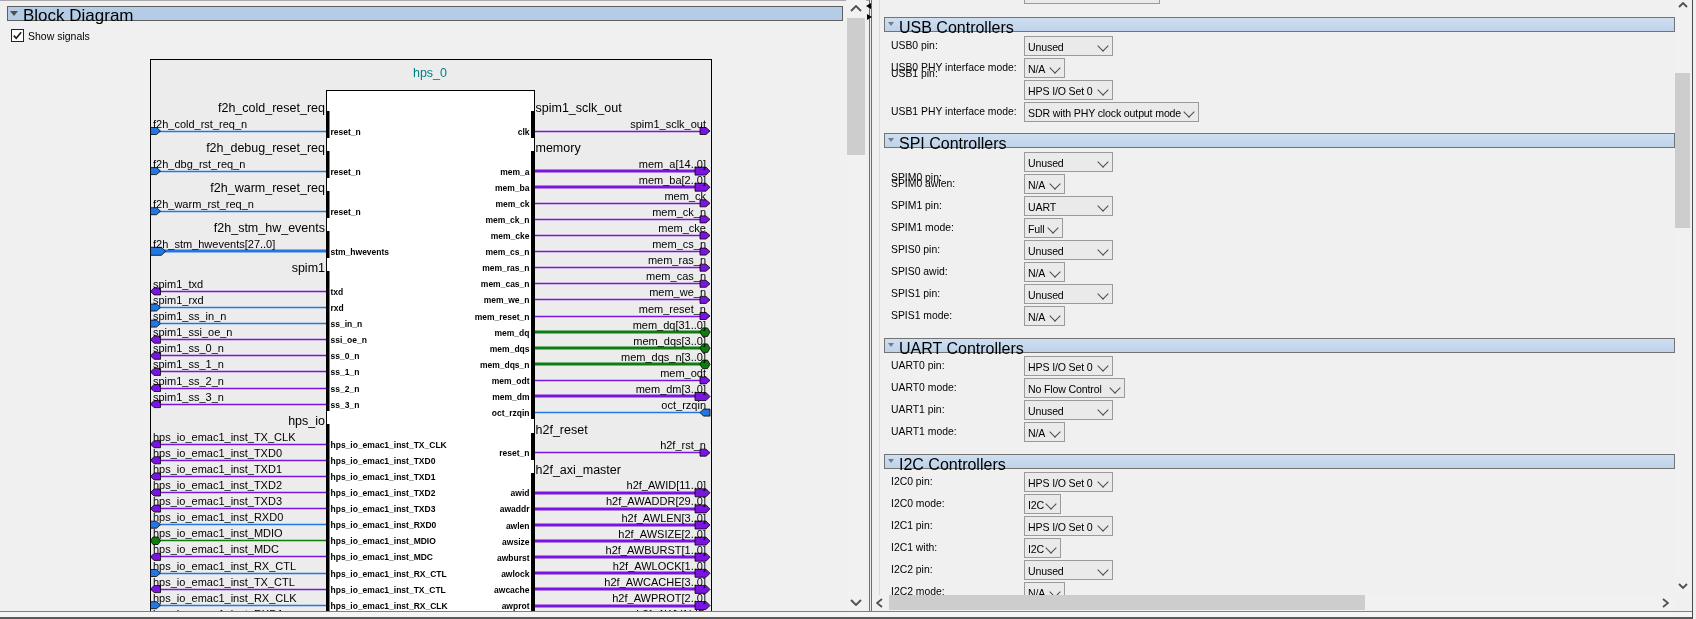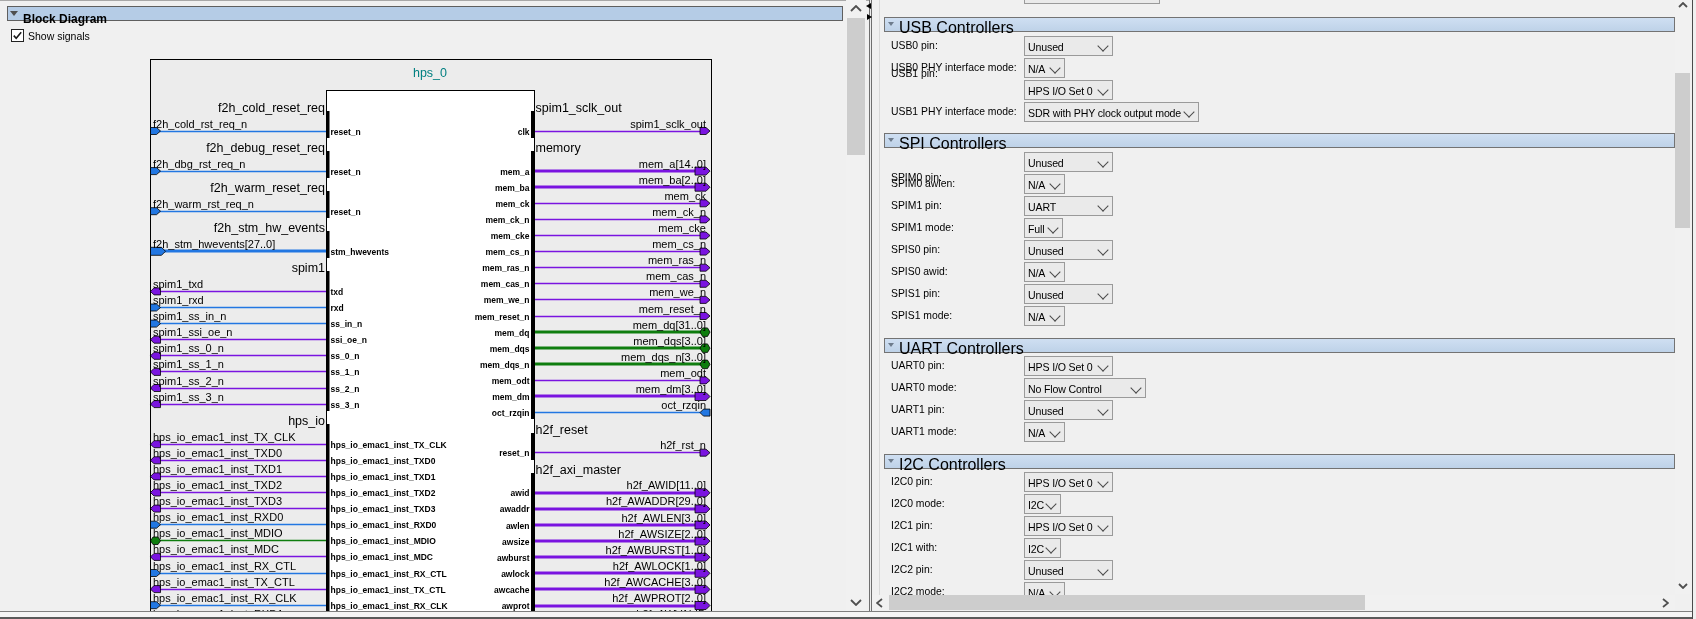--- a/index.html
+++ b/index.html
@@ -16,21 +16,21 @@
 border-bottom:1.2px solid #4a4a4a;transform:rotate(45deg);transform-origin:center;}
 .sb{position:absolute;background:#f1f1f1;}
 .sbthumb{position:absolute;background:#cdcdcd;}
 </style></head>
 <body>
 
 <div class="abs" style="left:0;top:0;width:871px;height:1px;background:#a8a8a8"></div>
 
 <div class="abs" style="left:7px;top:6px;width:836px;height:15px;background:#b5cce6;border:1px solid #5f5f5f;box-sizing:border-box"></div>
 <div class="abs" style="left:10px;top:11px;width:0;height:0;border-left:4px solid transparent;border-right:4px solid transparent;border-top:5px solid #4f4f4f"></div>
-<div class="abs" style="left:23px;top:12px;font-size:12px;font-weight:bold">Block Diagram</div>
+<div class="abs" style="left:23px;top:6px;font-size:17px;font-weight:normal">Block Diagram</div>
 
 <div class="abs" style="left:11px;top:29px;width:13px;height:13px;background:#fff;border:1px solid #222;box-sizing:border-box"></div>
 <svg class="abs" style="left:11px;top:29px" width="13" height="13" viewBox="0 0 13 13">
     <polyline points="2.8,6.6 5.2,9.2 10.2,3.2" fill="none" stroke="#1a1a1a" stroke-width="1.6"></polyline>
   </svg>
 <div class="abs" style="left:28px;top:30px;font-size:10.5px">Show signals</div>
 
 <svg style="position:absolute;left:7px;top:21px" width="838" height="590" viewBox="7 21 838 590">
 <rect x="150.5" y="59.5" width="561" height="600" fill="#ececec" stroke="#000" stroke-width="1"></rect>
 <rect x="326.5" y="90.5" width="208" height="600" fill="#ffffff" stroke="#000" stroke-width="1"></rect>
@@ -345,21 +345,21 @@
   </div>
 <div class="sech" style="top:338px"></div>
 <div class="sectri" style="top:343px"></div>
 <div class="secht" style="top:340px">UART Controllers</div>
 <div class="plabel" style="top:360px">UART0 pin:</div>
 <div class="combo" style="top:356px;width:89px">
     <span class="cval">HPS I/O Set 0</span>
     <span class="chev"></span>
   </div>
 <div class="plabel" style="top:382px">UART0 mode:</div>
-<div class="combo" style="top:378px;width:122px">
+<div class="combo" style="top:378px;width:101px">
     <span class="cval">No Flow Control</span>
     <span class="chev"></span>
   </div>
 <div class="plabel" style="top:404px">UART1 pin:</div>
 <div class="combo" style="top:400px;width:89px">
     <span class="cval">Unused</span>
     <span class="chev"></span>
   </div>
 <div class="plabel" style="top:426px">UART1 mode:</div>
 <div class="combo" style="top:422px;width:41px">

